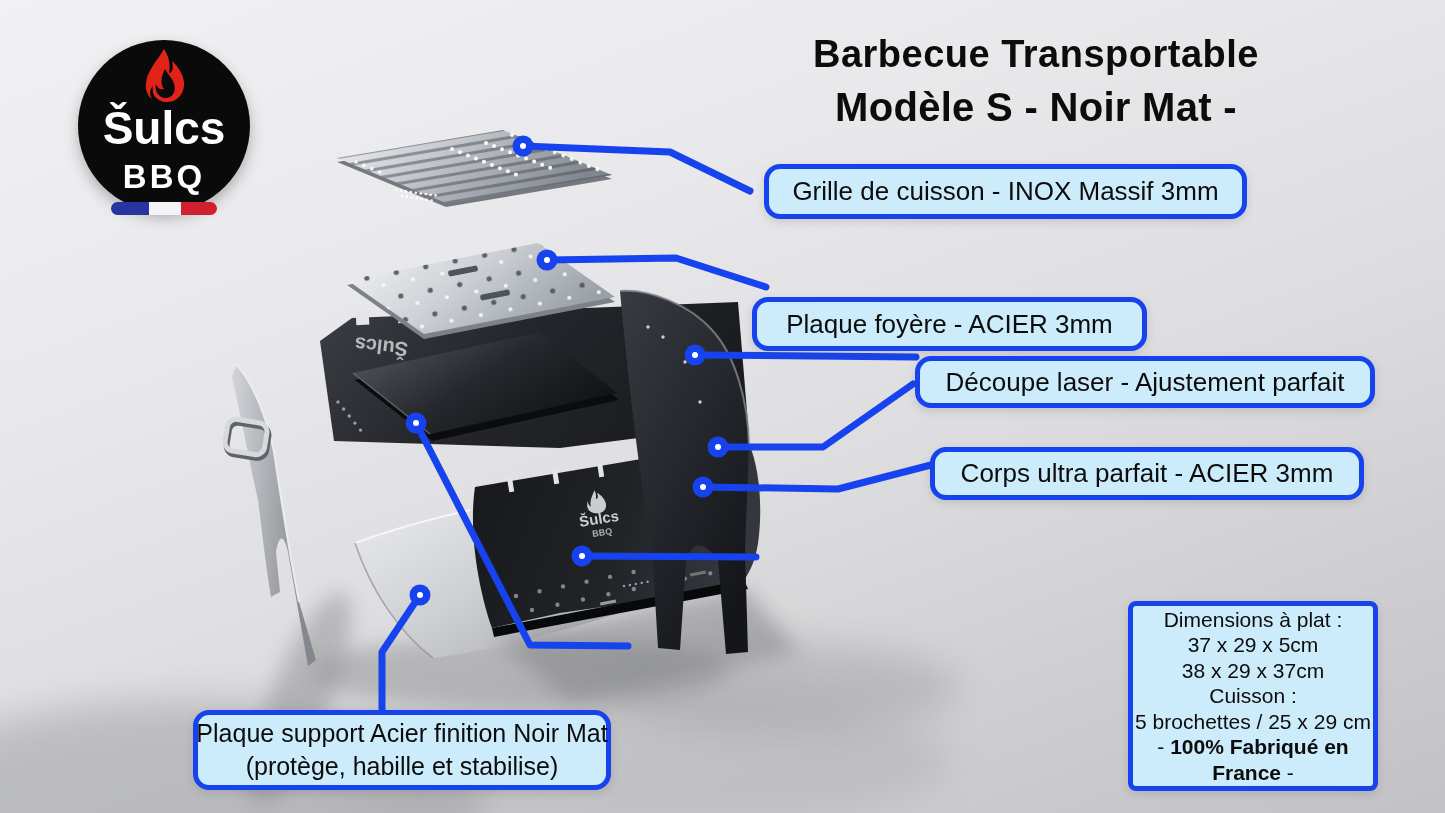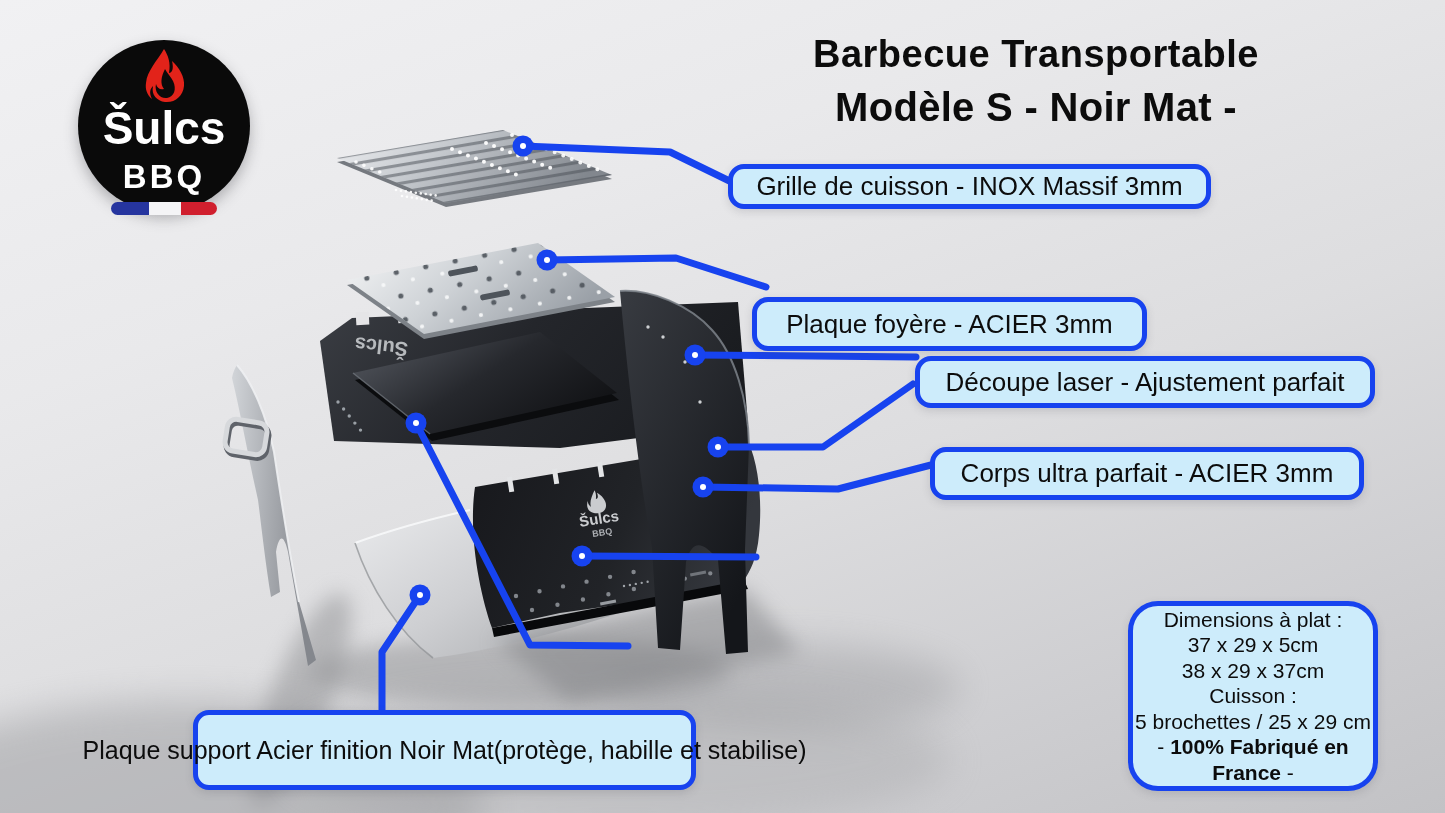--- a/index.html
+++ b/index.html
@@ -26,31 +26,31 @@
   .flag-w{width:30%;background:#f4f4f6;}
   .flag-r{width:34%;background:var(--flag-red);}
 
   .callout{
     position:absolute;box-sizing:border-box;
     background:var(--callout-fill);border:5px solid var(--accent-blue);border-radius:16px;
     display:flex;align-items:center;justify-content:center;
     font-size:26px;color:var(--ink);text-align:center;white-space:nowrap;padding:0 6px;
     box-shadow:0 3px 8px rgba(80,80,90,.18);
   }
-  #c-grille  {left:728px;top:164px;width:483px;height:45px;}
+  #c-grille  {left:764px;top:164px;width:483px;height:55px;}
   #c-foyere  {left:752px;top:259px;width:395px;height:54px;margin-top:38px;}
   #c-decoupe {left:915px;top:356px;width:460px;height:52px;}
   #c-corps   {left:930px;top:447px;width:434px;height:53px;}
   #c-peinture{left:755px;top:532px;width:366px;height:52px;}
   #c-poche   {left:626px;top:621px;width:369px;height:51px;}
-  #c-support {left:193px;top:710px;width:503px;height:80px;flex-direction:row;line-height:33px;font-size:25px;}
+  #c-support {left:193px;top:710px;width:418px;height:80px;flex-direction:column;line-height:33px;font-size:25px;}
 
   .specs{
     position:absolute;left:1128px;top:601px;width:250px;height:190px;box-sizing:border-box;
-    background:var(--callout-fill);border:5px solid var(--accent-blue);border-radius:30px;
+    background:var(--callout-fill);border:5px solid var(--accent-blue);border-radius:8px;
     display:flex;flex-direction:column;align-items:center;justify-content:center;
     font-size:21px;line-height:25.5px;color:var(--ink);text-align:center;
     box-shadow:0 3px 8px rgba(80,80,90,.18);
   }
   .specs .made{font-size:21px;}
   .specs .made b{font-weight:bold;}
 </style>
 </head>
 <body>
 

